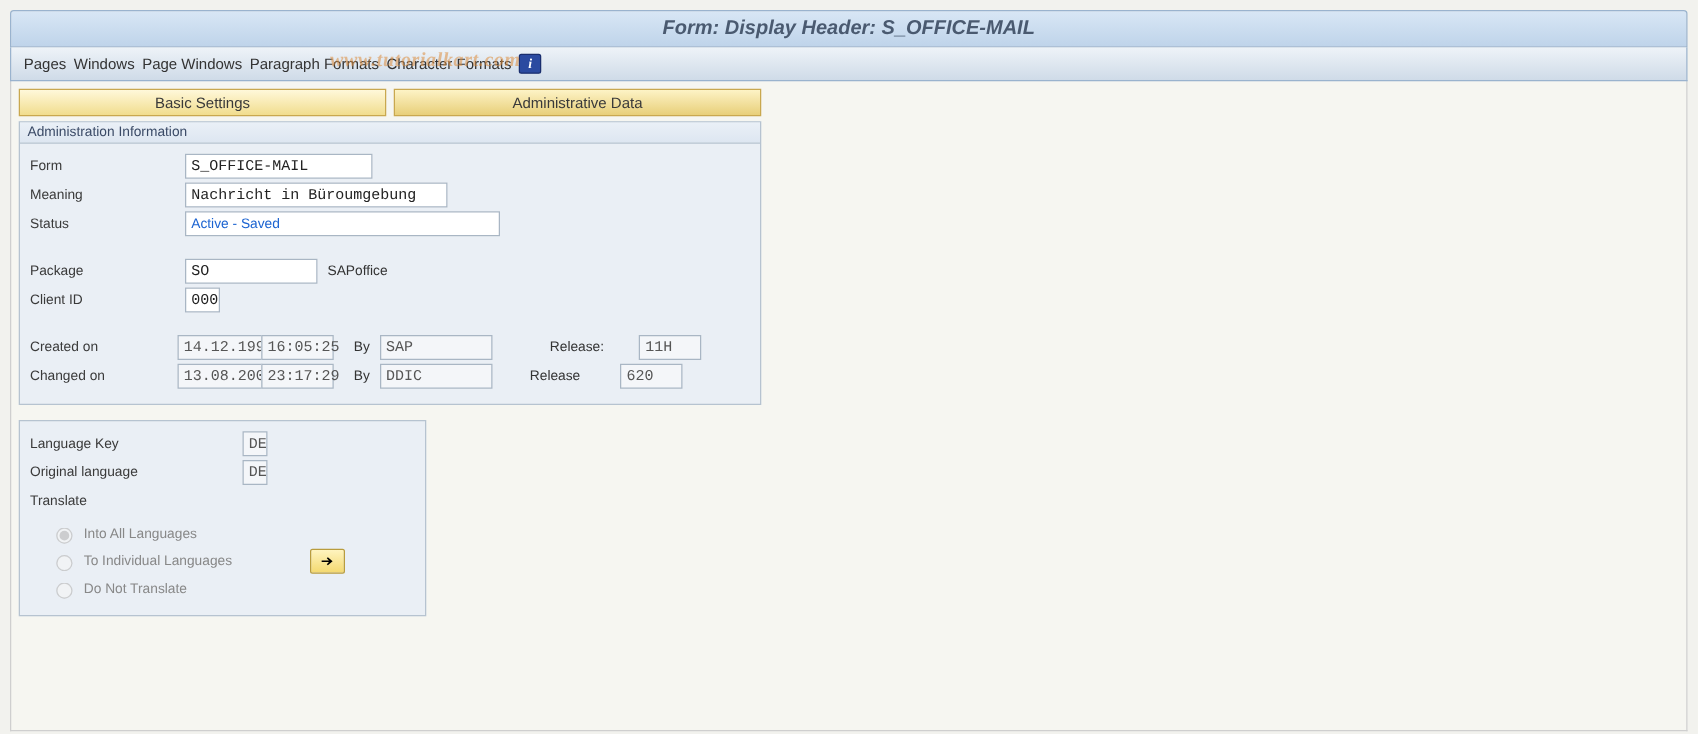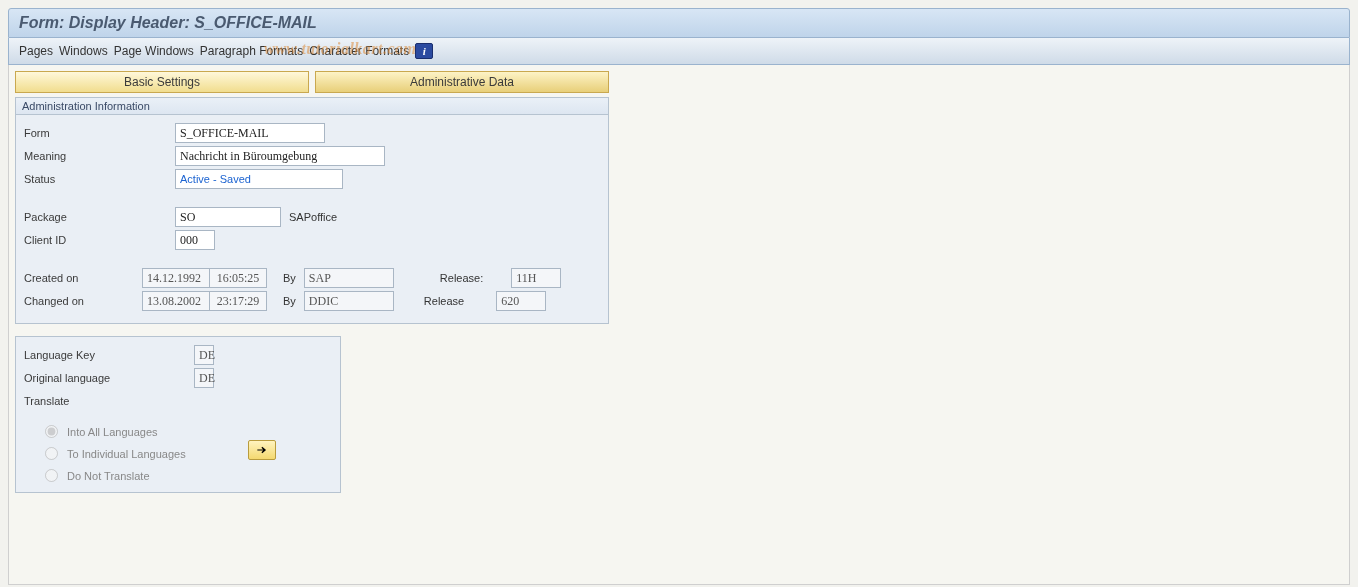--- a/index.html
+++ b/index.html
@@ -18,20 +18,21 @@
   }
   .title-bar {
     background: linear-gradient(to bottom, #d8e6f5 0%, #bfd4ea 100%);
     border: 1px solid #9ab3ce;
     border-radius: 3px 3px 0 0;
     padding: 5px 10px;
     font-size: 16px;
     font-style: italic;
     font-weight: bold;
     color: #4a5a70;
+    text-align: center;
   }
   .menu-bar {
     background: linear-gradient(to bottom, #eef3f8 0%, #cfdbe8 100%);
     border: 1px solid #9ab3ce;
     border-top: none;
     padding: 5px 10px;
     display: flex;
     align-items: center;
     gap: 6px;
     font-size: 12px;
@@ -102,57 +103,57 @@
   .group-body {
     padding: 6px 8px 10px 8px;
   }
   .row {
     display:flex;
     align-items:center;
     min-height: 22px;
     margin: 1px 0;
   }
   .label {
-    width: 151px;
+    width: 124px;
     color:#3a3a3a;
   }
   .label2 { width:auto; margin: 0 8px 0 16px; }
   .field {
     display:inline-block;
     border:1px solid #a9b6c4;
     background:#fff;
     padding: 2px 4px;
-    font-family: Liberation Serif, serif;
+    font-family: Liberation Mono, monospace;
     font-size: 12px;
     color:#222;
     height:20px;
     line-height:14px;
   }
   .field.readonly {
     background:#f4f6f9;
     color:#555;
   }
   .field.blue { color:#1b63d1; font-family: Arial, sans-serif; font-size:11px;}
   .w-form {width:150px;}
   .w-meaning{width:210px;}
-  .w-status{width:168px;}
+  .w-status{width:252px;}
   .w-class{width:210px;}
   .w-pkg{width:106px;}
-  .w-cid{width:40px;}
+  .w-cid{width:28px;}
   .w-date{width:68px;}
   .w-time{width:58px;text-align:center;}
   .w-by{width:90px;}
   .w-rel{width:50px;}
   .w-lang{width:20px;}
   .spacer{height:14px;}
   .after-text{ margin-left:8px; font-size:11px;}
   .group.admin { width: 594px;}
   .group.lang { width: 326px;}
   .radio-grp { margin-left: 16px; margin-top:4px;}
-  .radio-row { display:flex; align-items:flex-end; height:22px; color:#888; gap:6px;}
+  .radio-row { display:flex; align-items:center; height:22px; color:#888; gap:6px;}
   .radio-row input[type=radio]{ accent-color:#888;}
   .arrow-btn {
     display:inline-flex; align-items:center; justify-content:center;
     width:28px; height:20px;
     background: linear-gradient(to bottom,#fff4bf,#f4d970);
     border:1px solid #b99c3d;
     border-radius:2px;
     margin-left: 56px;
     cursor:pointer;
   }

